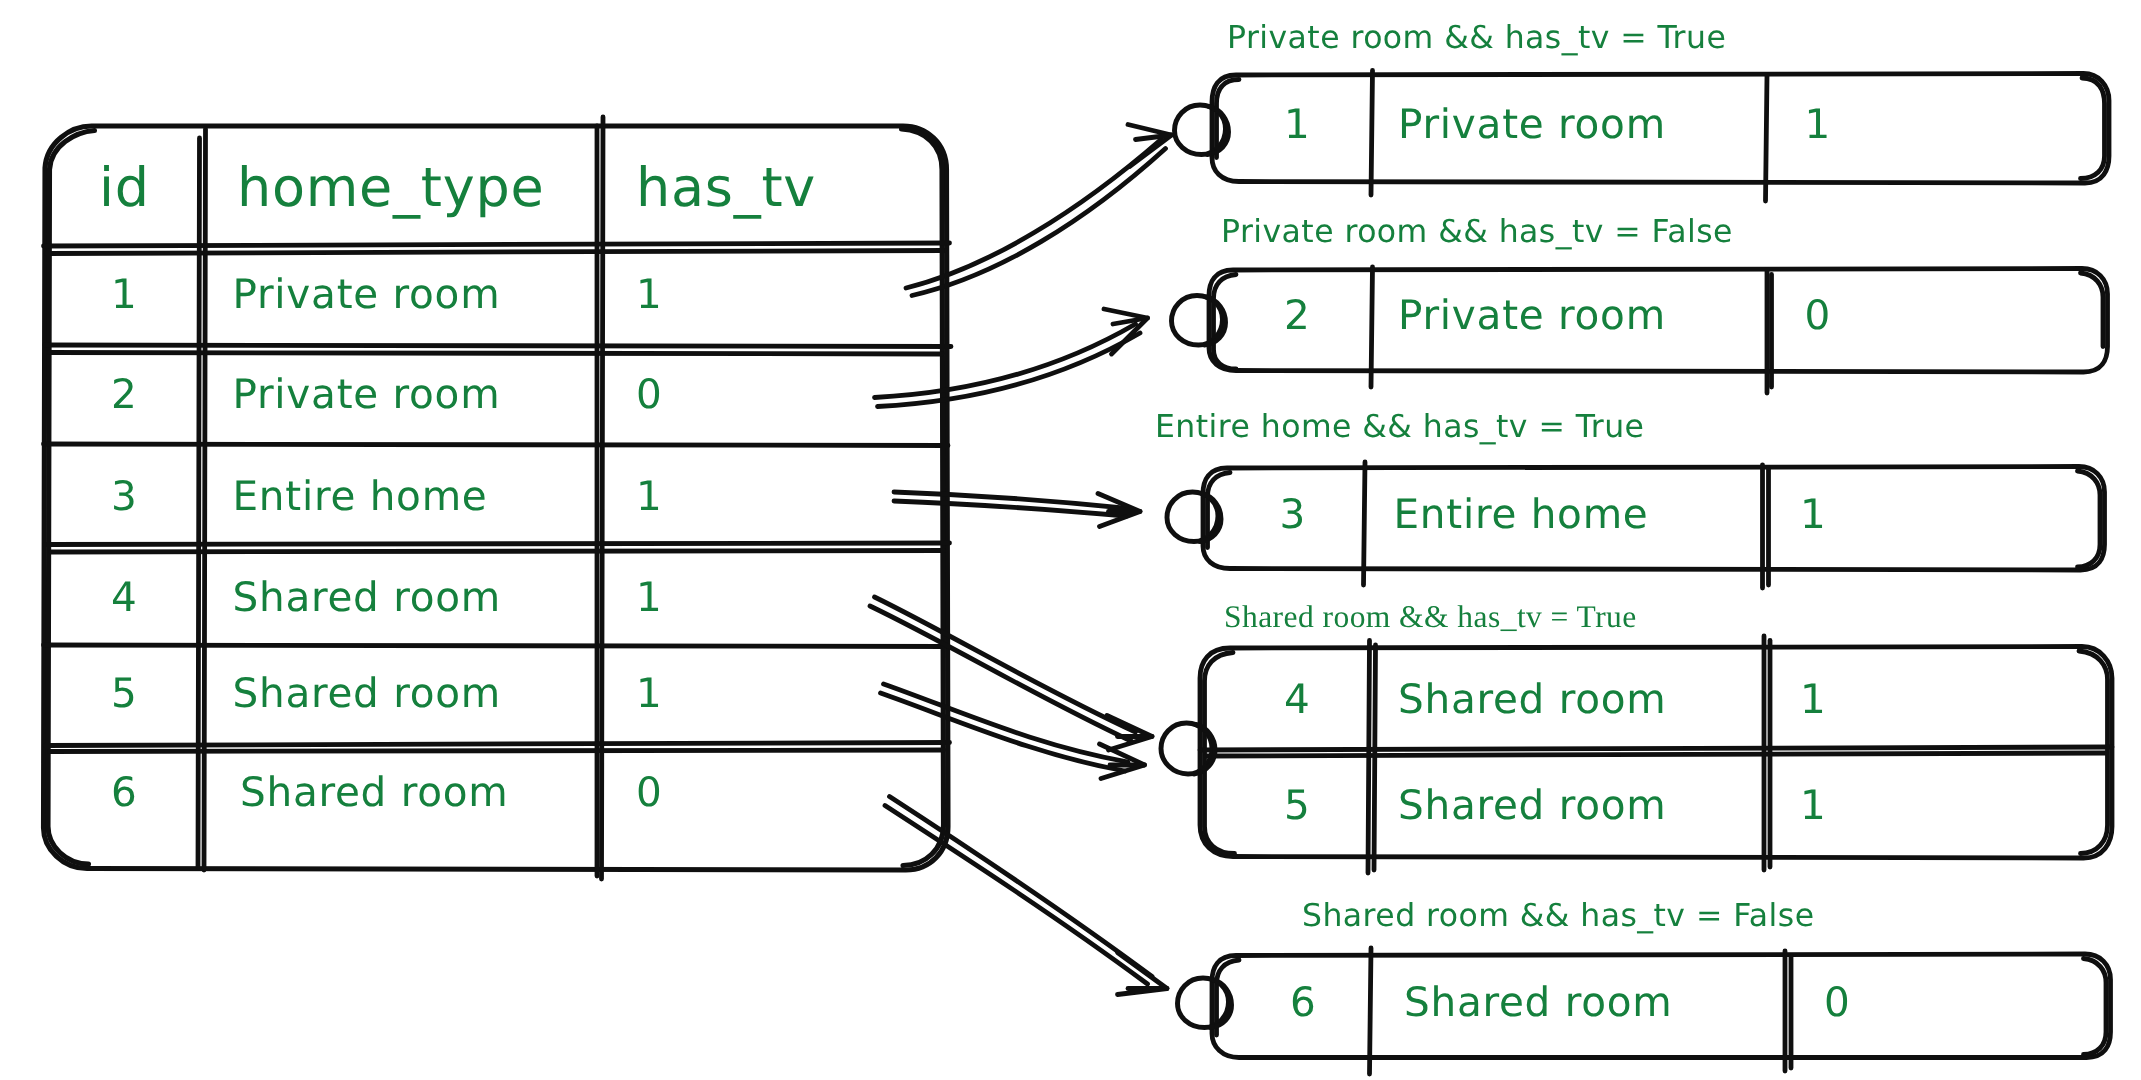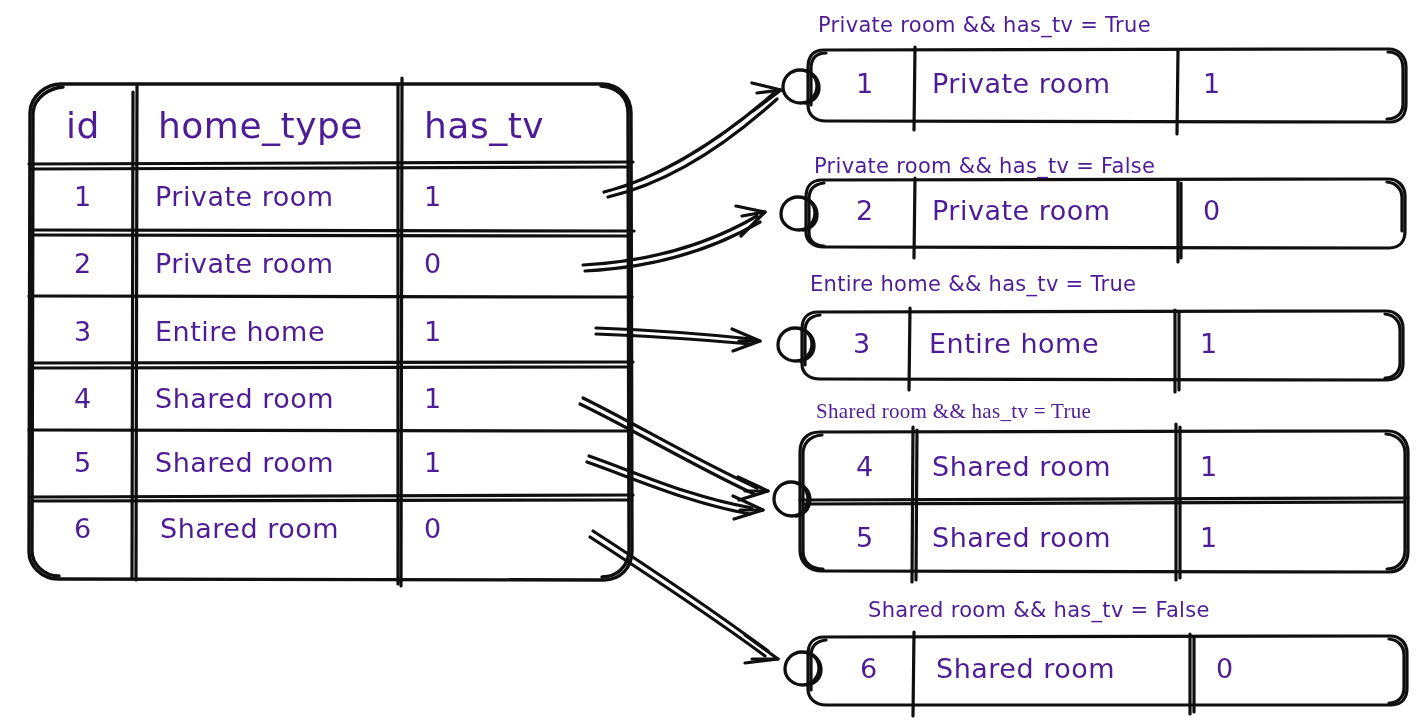--- a/index.html
+++ b/index.html
@@ -16,21 +16,21 @@
     font-family: "DejaVu Sans", sans-serif;
   }
   #canvas {
     position: absolute;
     top: 0; left: 0;
     width: 1427px;
     height: 720px;
   }
   .txt {
     position: absolute;
-    color: #4c1d95;
+    color: #15803d;
     font-family: "DejaVu Sans", sans-serif;
     white-space: nowrap;
     line-height: 1;
     -webkit-font-smoothing: antialiased;
   }
   
   .src-head {
     font-size: 36px;
     letter-spacing: 0.5px;
   }
@@ -248,28 +248,28 @@
 </div>
 
 <div>
   <div class="txt grp-label" style="left:818px; top:15px;">Private room &amp;&amp; has_tv = True</div>
   <div class="txt grp-cell" style="left:856px; top:70px;">1</div>
   <div class="txt grp-cell" style="left:932px; top:70px;">Private room</div>
   <div class="txt grp-cell" style="left:1203px; top:70px;">1</div>
 </div>
 
 <div>
-  <div class="txt grp-label" style="left:814px; top:144px;margin-top:12px;">Private room &amp;&amp; has_tv = False</div>
+  <div class="txt grp-label" style="left:814px; top:144px;">Private room &amp;&amp; has_tv = False</div>
   <div class="txt grp-cell" style="left:856px; top:197px;">2</div>
   <div class="txt grp-cell" style="left:932px; top:197px;">Private room</div>
   <div class="txt grp-cell" style="left:1203px; top:197px;">0</div>
 </div>
 
 <div>
-  <div class="txt grp-label" style="left:810px; top:274px;text-align:right;">Entire home &amp;&amp; has_tv = True</div>
+  <div class="txt grp-label" style="left:770px; top:274px;text-align:right;">Entire home &amp;&amp; has_tv = True</div>
   <div class="txt grp-cell" style="left:853px; top:330px;">3</div>
   <div class="txt grp-cell" style="left:929px; top:330px;">Entire home</div>
   <div class="txt grp-cell" style="left:1200px; top:330px;">1</div>
 </div>
 
 <div>
   <div class="txt grp-label" style="left:816px; top:401px;font-family:Liberation Serif, serif;">Shared room &amp;&amp; has_tv = True</div>
   <div class="txt grp-cell" style="left:856px; top:453px;">4</div>
   <div class="txt grp-cell" style="left:932px; top:453px;">Shared room</div>
   <div class="txt grp-cell" style="left:1200px; top:453px;">1</div>

